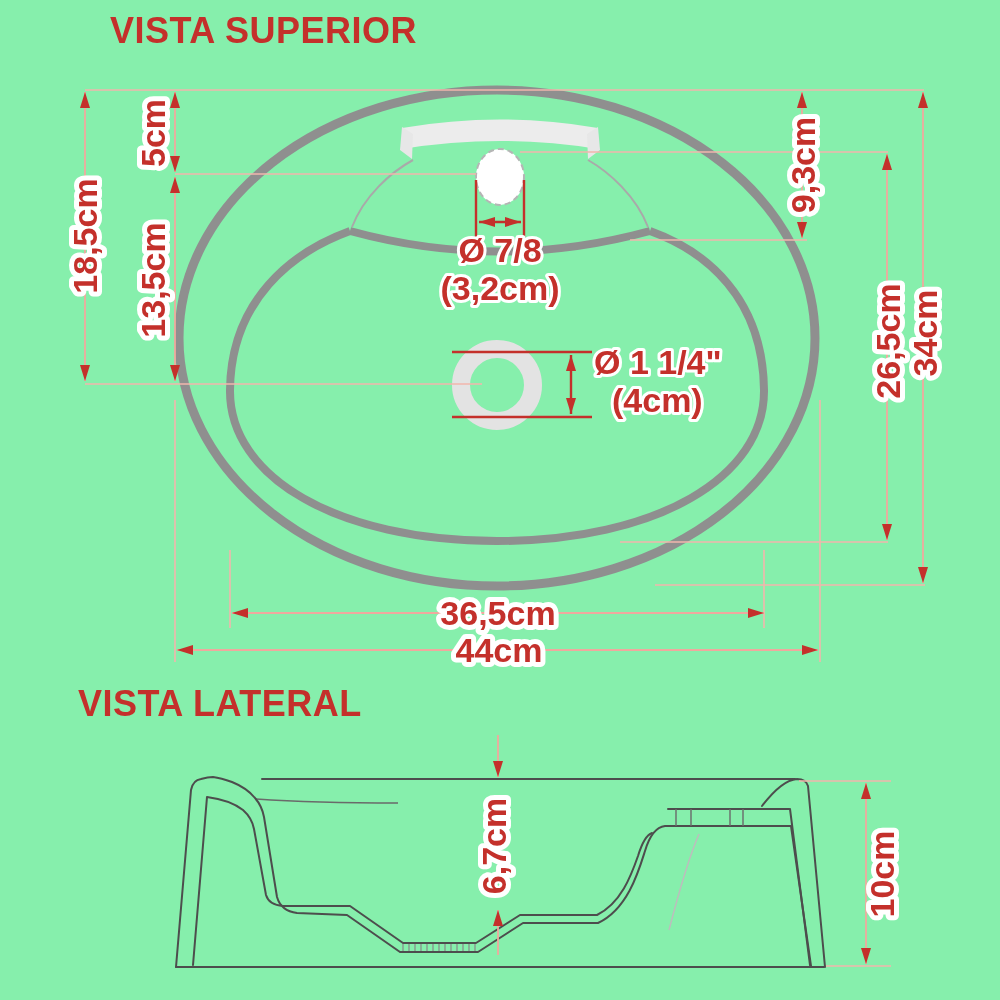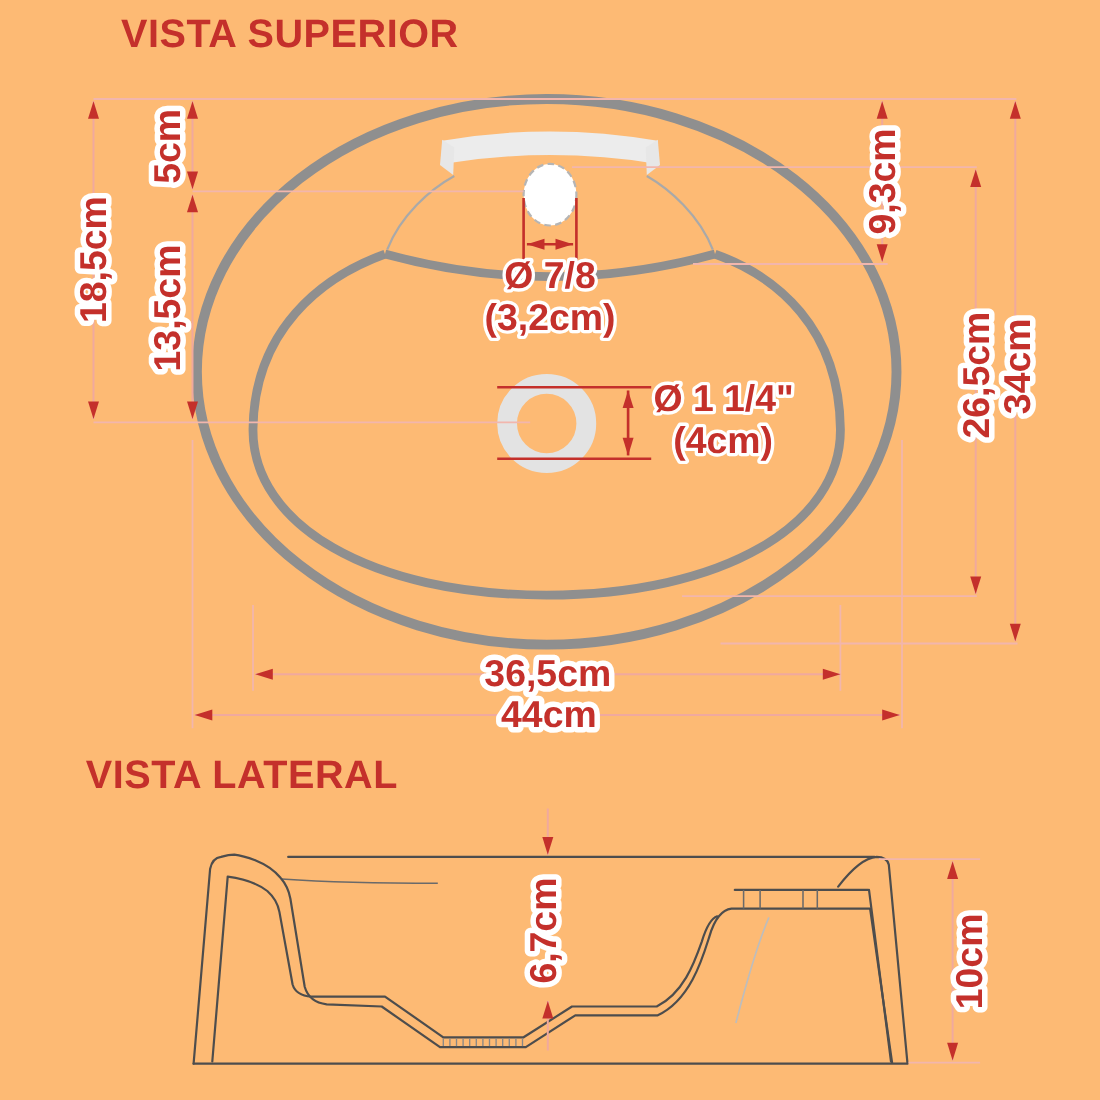--- a/index.html
+++ b/index.html
@@ -1,16 +1,16 @@
 <!DOCTYPE html>
 <html><head>
 <meta charset="utf-8">
 <style>
   html,body{margin:0;padding:0;background:#ffffff;}
-  #stage{position:relative;width:1000px;height:1000px;background:#fdba74;overflow:hidden;}
+  #stage{position:relative;width:1000px;height:1000px;background:#86efac;overflow:hidden;}
   svg{position:absolute;top:0;left:0;}
   text{font-family:"Liberation Sans","DejaVu Sans",sans-serif;font-weight:bold;fill:#c4302b;}
   .dimtxt{font-size:34px;paint-order:stroke;stroke:#ffffff;stroke-width:10px;stroke-linejoin:round;}
   .bigtxt{font-size:34px;paint-order:stroke;stroke:#ffffff;stroke-width:6px;stroke-linejoin:round;}
   .title{font-size:36px;letter-spacing:0.5px;}
   .ext{stroke:#f2b6ad;stroke-width:1.6;fill:none;}
   .dim{stroke:#f0a99e;stroke-width:1.8;fill:none;}
   .reddetail{stroke:#c4302b;stroke-width:2.4;fill:none;}
   .gray-thick{stroke:#8f8f8f;fill:none;}
   .thinwing{stroke:#a9a9a9;stroke-width:2;fill:none;}

